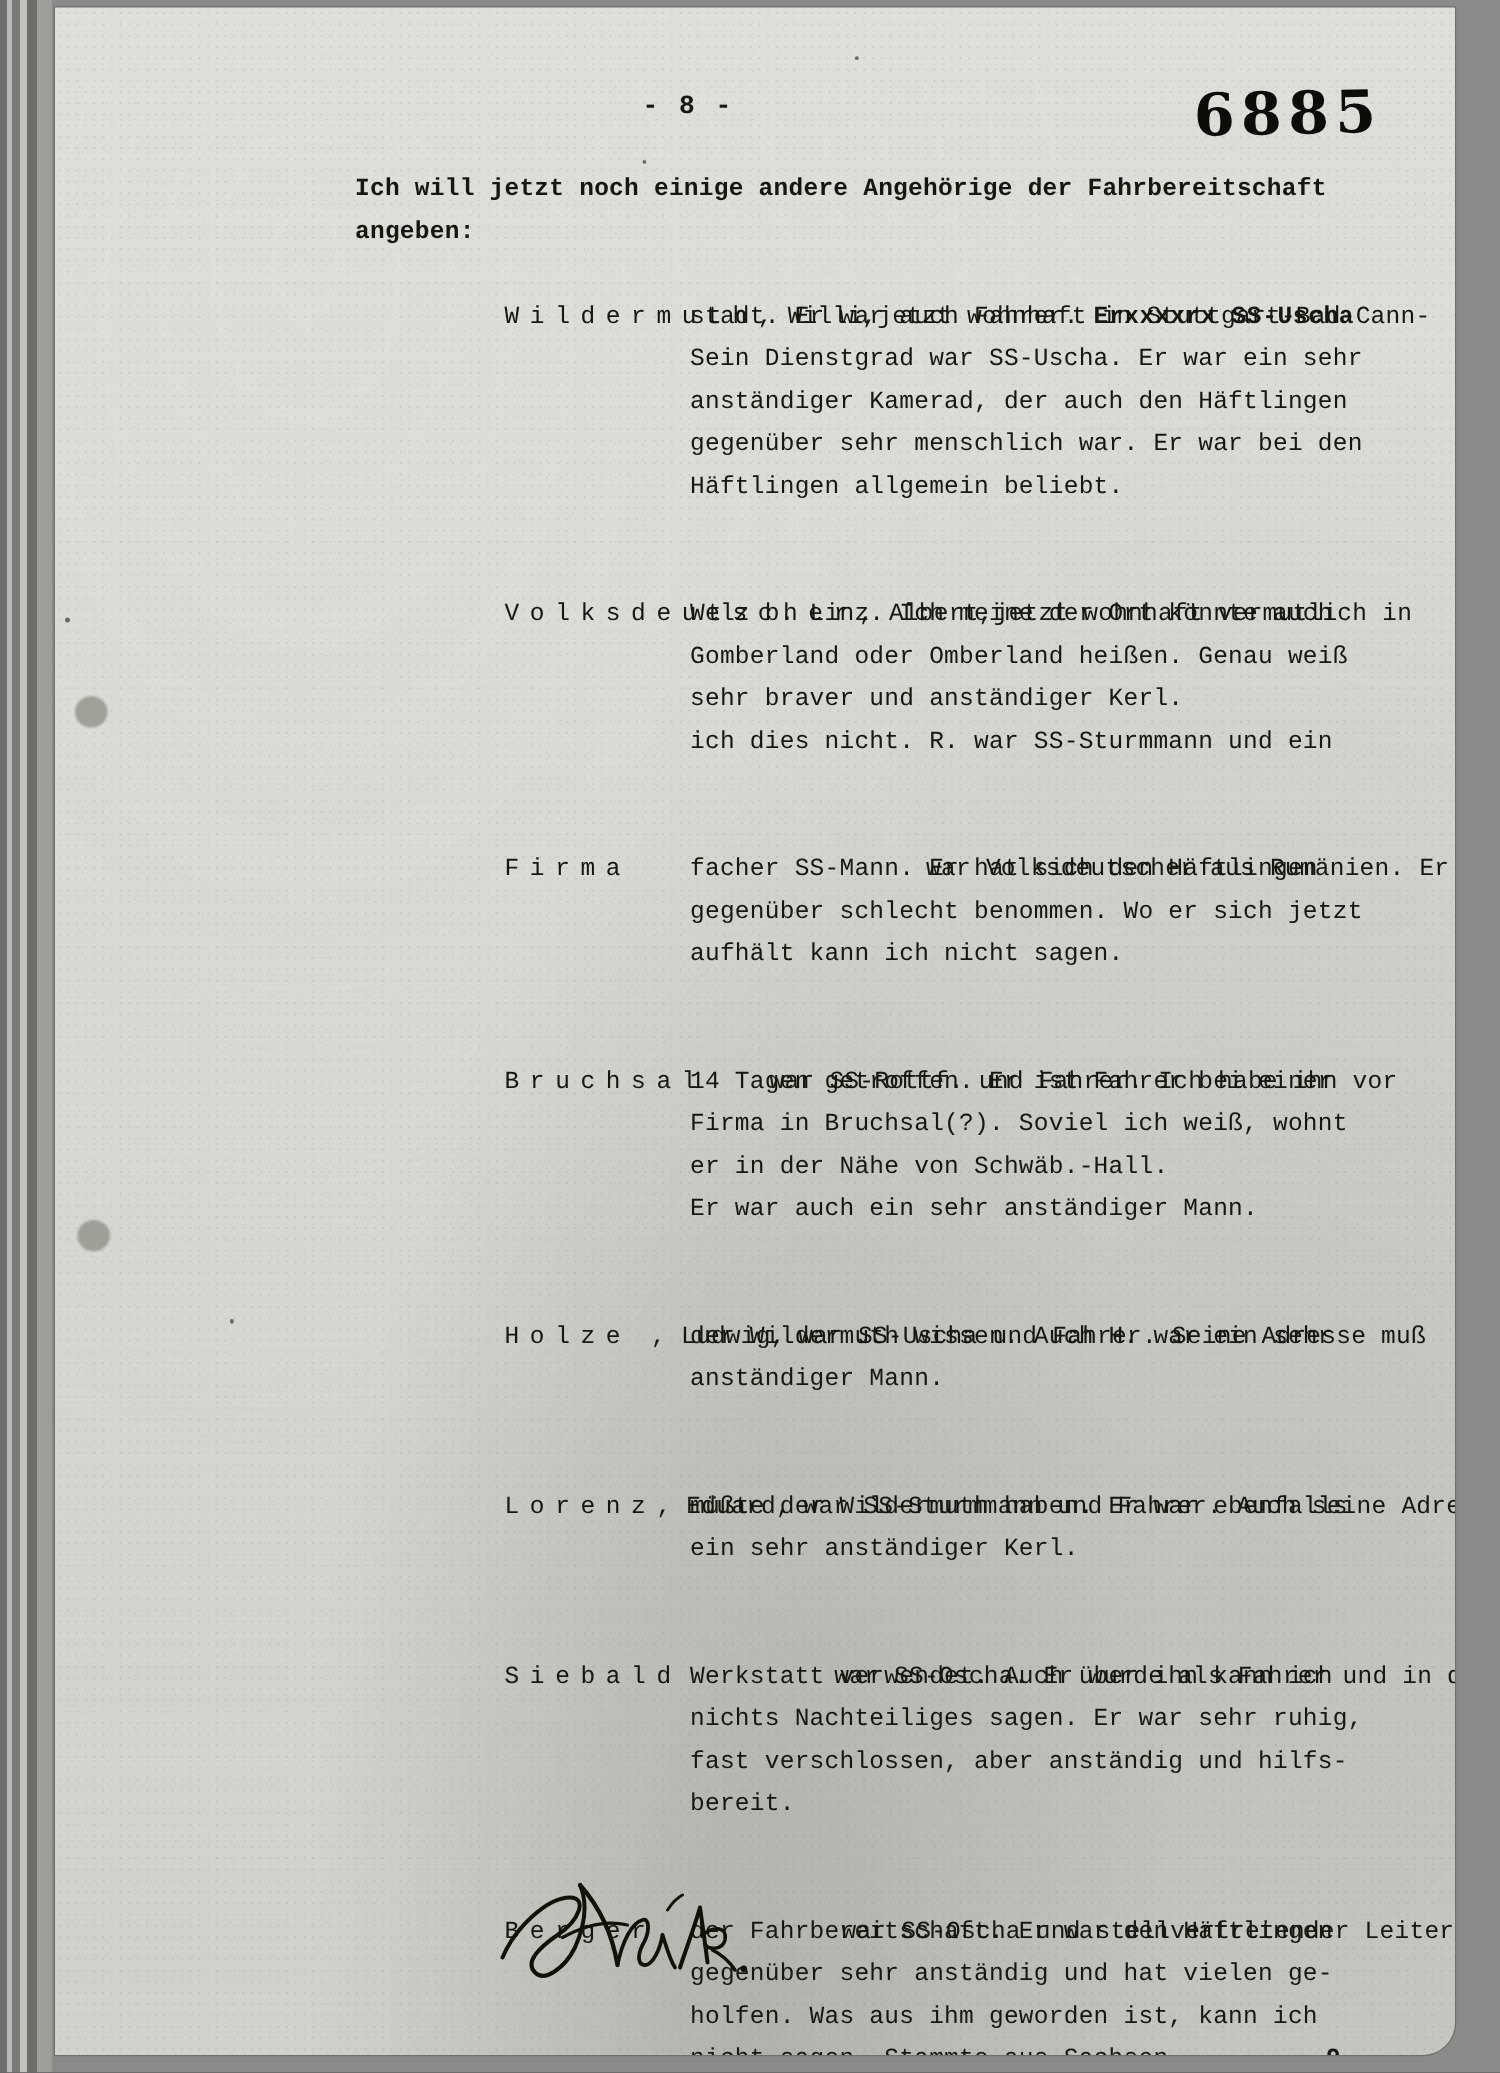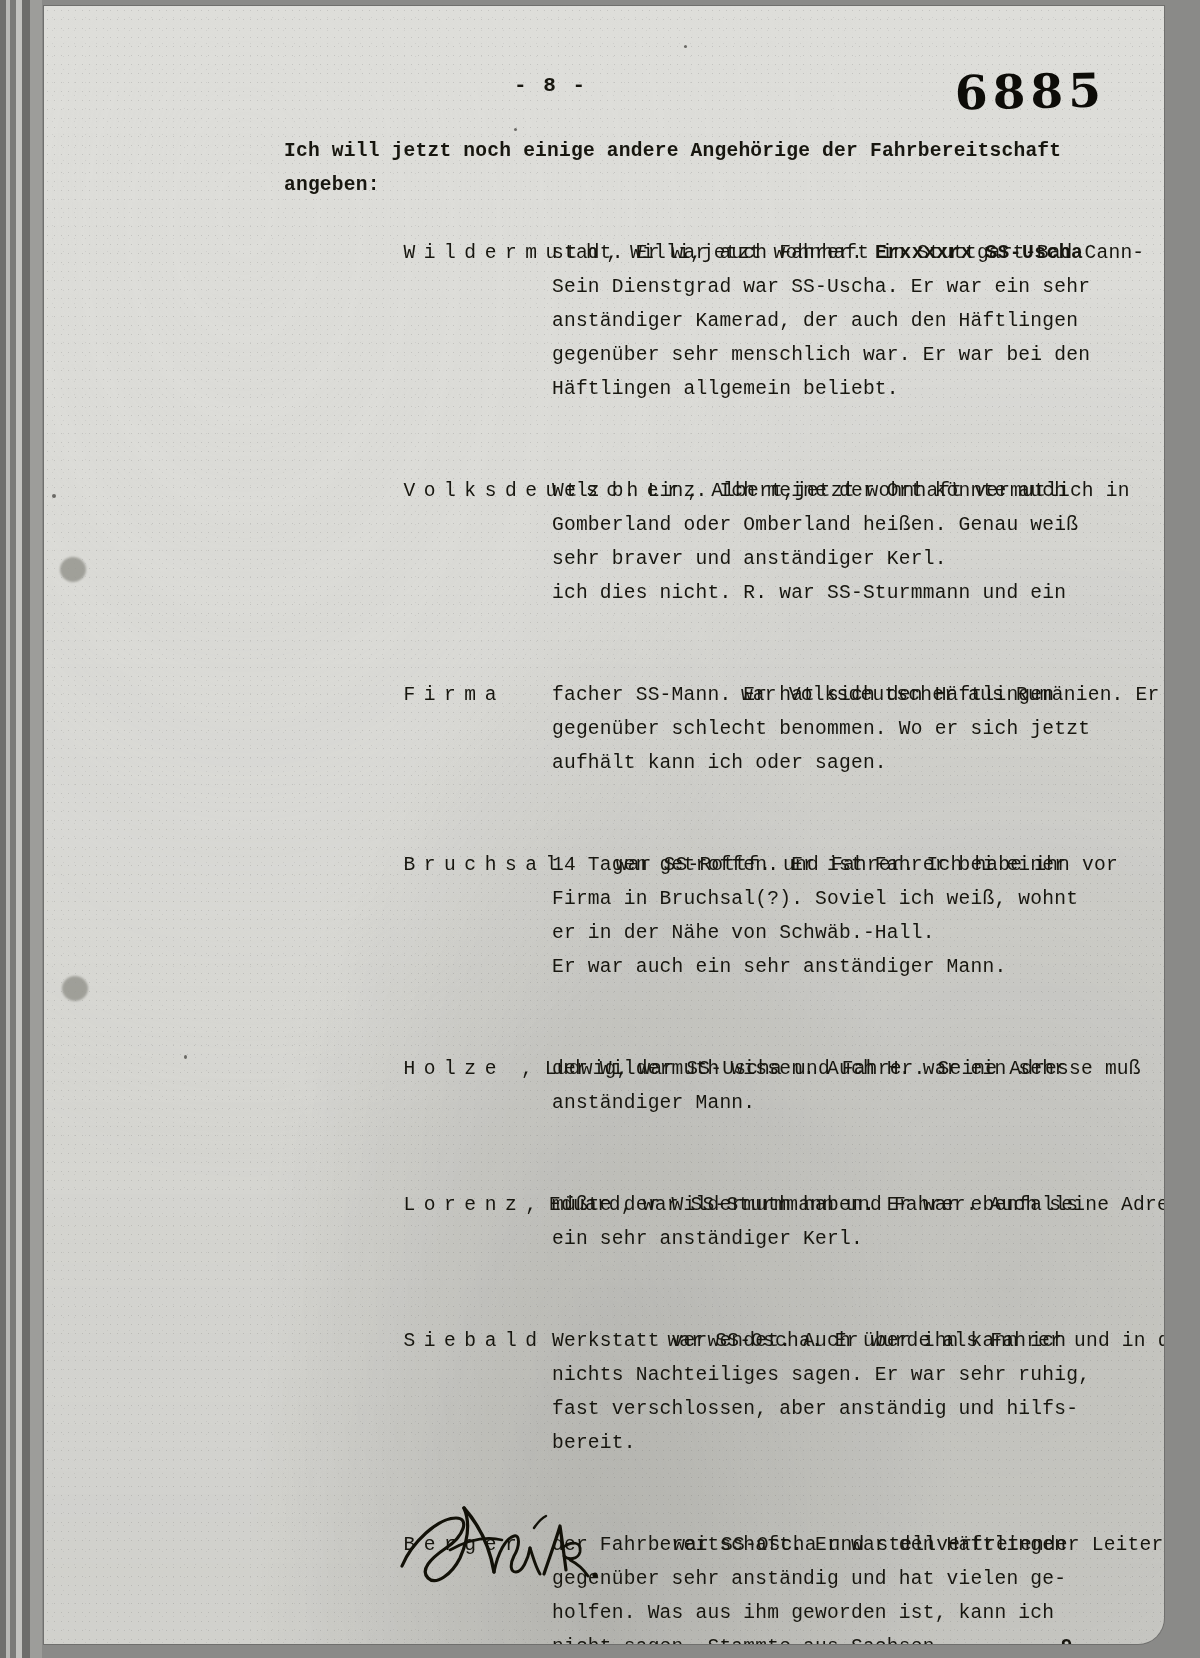--- a/index.html
+++ b/index.html
@@ -213,21 +213,21 @@
         <div class="line ind-body">Gomberland oder Omberland heißen. Genau weiß</div>
         <div class="line ind-body">sehr braver und anständiger Kerl.</div>
         <div class="line ind-body">ich dies nicht. R. war SS-Sturmmann und ein</div>
         <div class="gap"></div>
 
         <div class="line">
           <span class="ind-name" style="display:inline-block;"></span><span class="sp">Firma</span><span style="display:inline-block;width:236px;"></span><span>war Volksdeutscher aus Rumänien. Er war ein-</span>
         </div>
         <div class="line ind-body">facher SS-Mann. Er hat sich den Häftlingen</div>
         <div class="line ind-body">gegenüber schlecht benommen. Wo er sich jetzt</div>
-        <div class="line ind-body">aufhält kann ich oder sagen.</div>
+        <div class="line ind-body">aufhält kann ich nicht sagen.</div>
         <div class="gap"></div>
 
         <div class="line">
           <span class="ind-name" style="display:inline-block;"></span><span class="sp">Bruchsal</span><span style="display:inline-block;width:50px;"></span><span>war SS-Rottf. und Fahrer. Ich habe ihn vor</span>
         </div>
         <div class="line ind-body">14 Tagen getroffen. Er ist Fahrer bei einer</div>
         <div class="line ind-body">Firma in Bruchsal(?). Soviel ich weiß, wohnt</div>
         <div class="line ind-body">er in der Nähe von Schwäb.-Hall.</div>
         <div class="line ind-body">Er war auch ein sehr anständiger Mann.</div>
         <div class="gap"></div>

